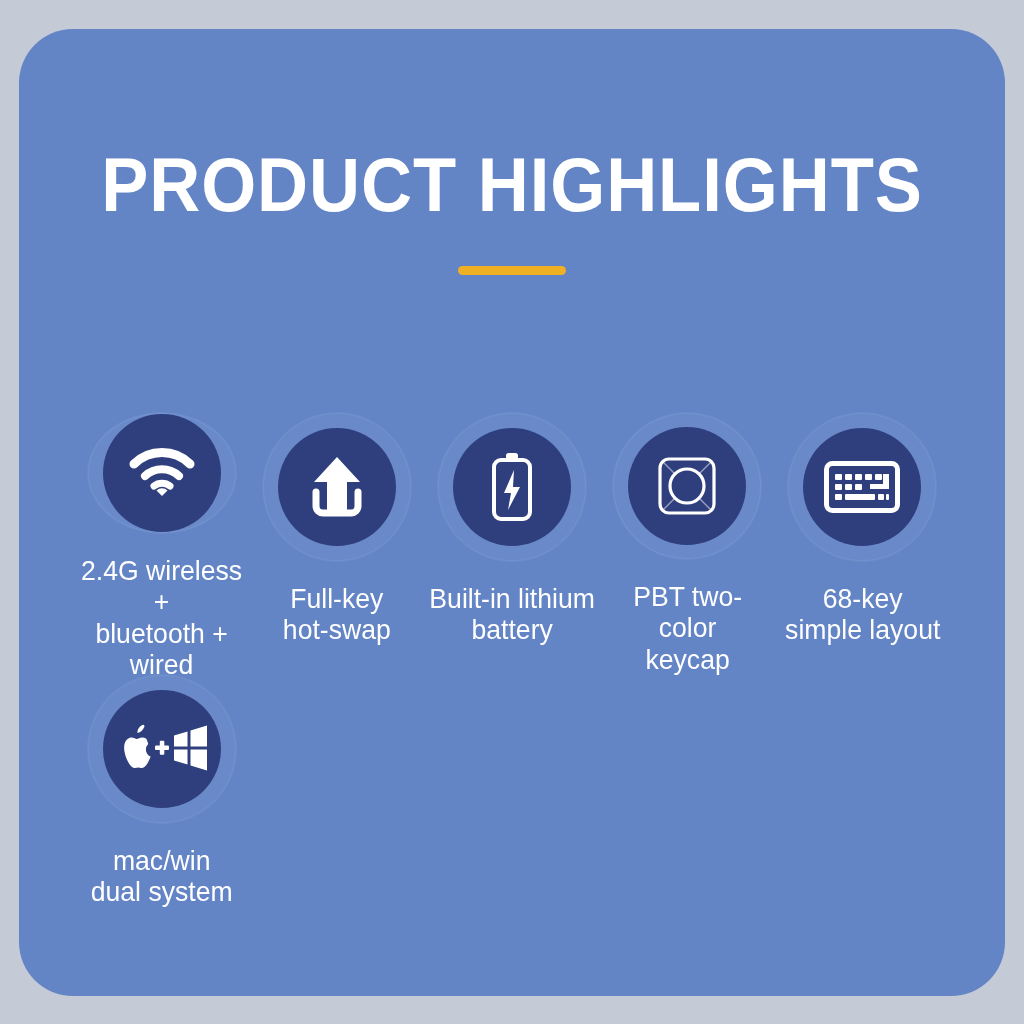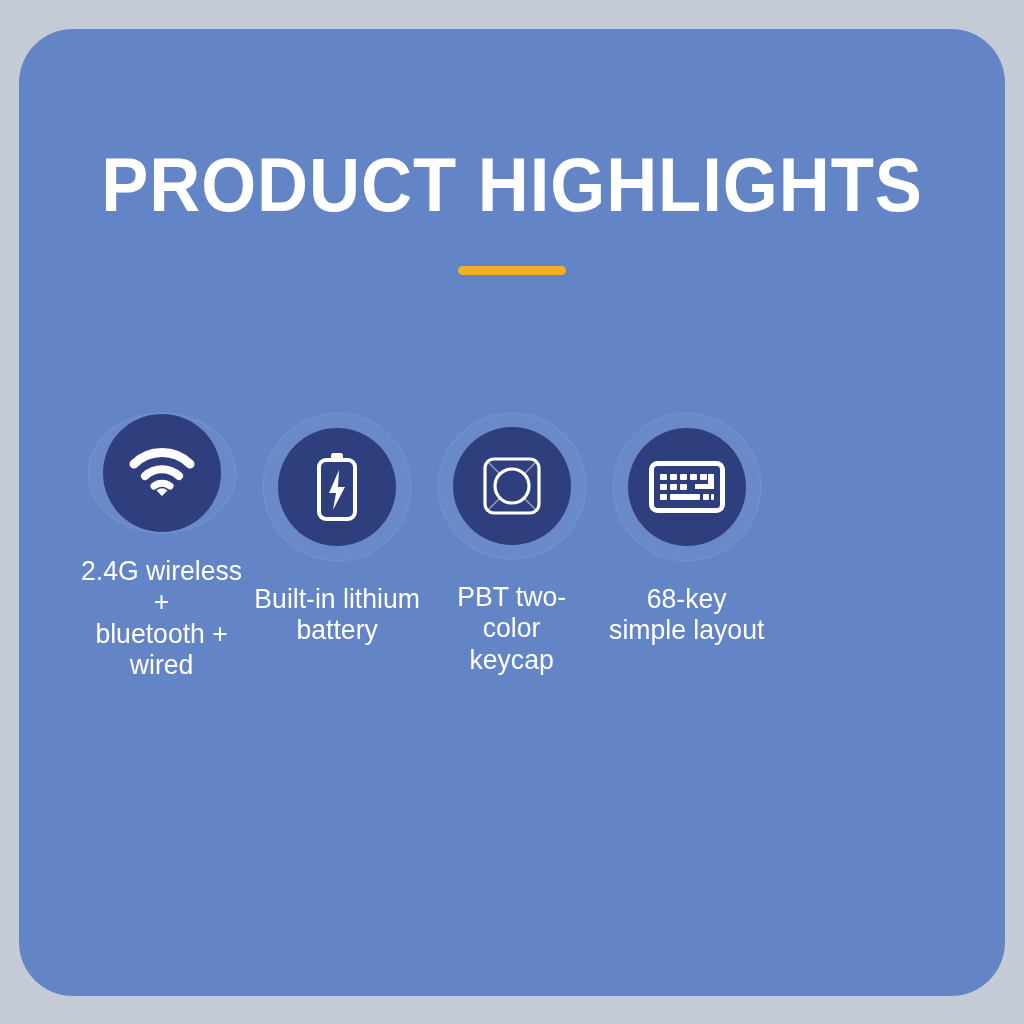--- a/index.html
+++ b/index.html
@@ -148,20 +148,34 @@
                 </g>
                 <path d="M33 48 L27.5 42.5 A8 8 0 0 1 38.5 42.5 Z" fill="#ffffff"></path>
               </svg>
             </span>
           </div>
         </div>
         <div class="caption">2.4G wireless +
 bluetooth + wired</div>
       </div>
 
+      <div class="cell row1">
+        <div class="icon-ring">
+          <div class="icon-disc">
+            <span>
+              <svg width="62" height="66" viewBox="0 0 62 66">
+                <path d="M31 3 L54 28 L41 28 L41 57 L21 57 L21 28 L8 28 Z" fill="#ffffff"></path>
+                <path d="M10 38 L10 52 A7 7 0 0 0 17 59 L45 59 A7 7 0 0 0 52 52 L52 38" fill="none" stroke="#ffffff" stroke-width="7" stroke-linecap="round"></path>
+              </svg>
+            </span>
+          </div>
+        </div>
+        <div class="caption">Full-key
+hot-swap</div>
+      </div>
 
       <div class="cell row2">
         <div class="icon-ring">
           <div class="icon-disc">
             <span>
               <svg width="46" height="70" viewBox="0 0 46 70">
                 <rect x="17" y="1" width="12" height="7" rx="2.5" ry="2.5" fill="#ffffff"></rect>
                 <rect x="5" y="8" width="36" height="59" rx="7" ry="7" fill="none" stroke="#ffffff" stroke-width="4"></rect>
                 <path d="M25 18 L15 41 L22 41 L19 58 L31 35 L24 35 Z" fill="#ffffff"></path>
               </svg>
@@ -215,16 +229,49 @@
                   <rect x="62" y="33" width="3" height="6" rx="1"></rect>
                 </g>
               </svg>
             </span>
           </div>
         </div>
         <div class="caption">68-key
 simple layout</div>
       </div>
 
+      <div class="cell row2">
+        <div class="icon-ring">
+          <div class="icon-disc">
+            <span>
+              <svg width="92" height="50" viewBox="0 0 92 50">
+
+                <g fill="#ffffff">
+                  <path d="M28.5 2.5 C27 6 24.5 8.5 21.5 9 C21 5.5 23.5 2.2 26.5 1 C27.3 0.7 28 0.7 28.5 2.5 Z"></path>
+                  <path d="M30 14.5 C27.5 13 25 13.3 23 14.3 C21.4 15.1 20.1 15.1 18.6 14.3
+                           C16.3 13.1 13.6 13.3 11.3 15.2 C8 18 7.3 23.5 9 30
+                           C10.5 35.8 14 42.5 17.4 43.8 C19.3 44.5 20.6 43.6 22.2 43.6
+                           C23.8 43.6 25 44.5 27 43.8 C30 42.7 33 37.4 34.6 32.6
+                           C29.5 30.4 28.3 23.5 32.3 20.1 C31.7 18 30.9 15.6 30 14.5 Z"></path>
+                </g>
+
+                <g fill="#ffffff">
+                  <rect x="39" y="21.5" width="14" height="4.5" rx="1"></rect>
+                  <rect x="43.8" y="16.8" width="4.5" height="14" rx="1"></rect>
+                </g>
+
+                <g fill="#ffffff">
+                  <polygon points="58,11.5 71.5,7.5 71.5,22.5 58,22.5"></polygon>
+                  <polygon points="74.5,6.6 91,1.5 91,22.5 74.5,22.5"></polygon>
+                  <polygon points="58,25.5 71.5,25.5 71.5,40.5 58,36.5"></polygon>
+                  <polygon points="74.5,25.5 91,25.5 91,46.5 74.5,41.4"></polygon>
+                </g>
+              </svg>
+            </span>
+          </div>
+        </div>
+        <div class="caption">mac/win
+dual system</div>
+      </div>
 
     </div>
   </div>
 </div>
 
 </body></html>

